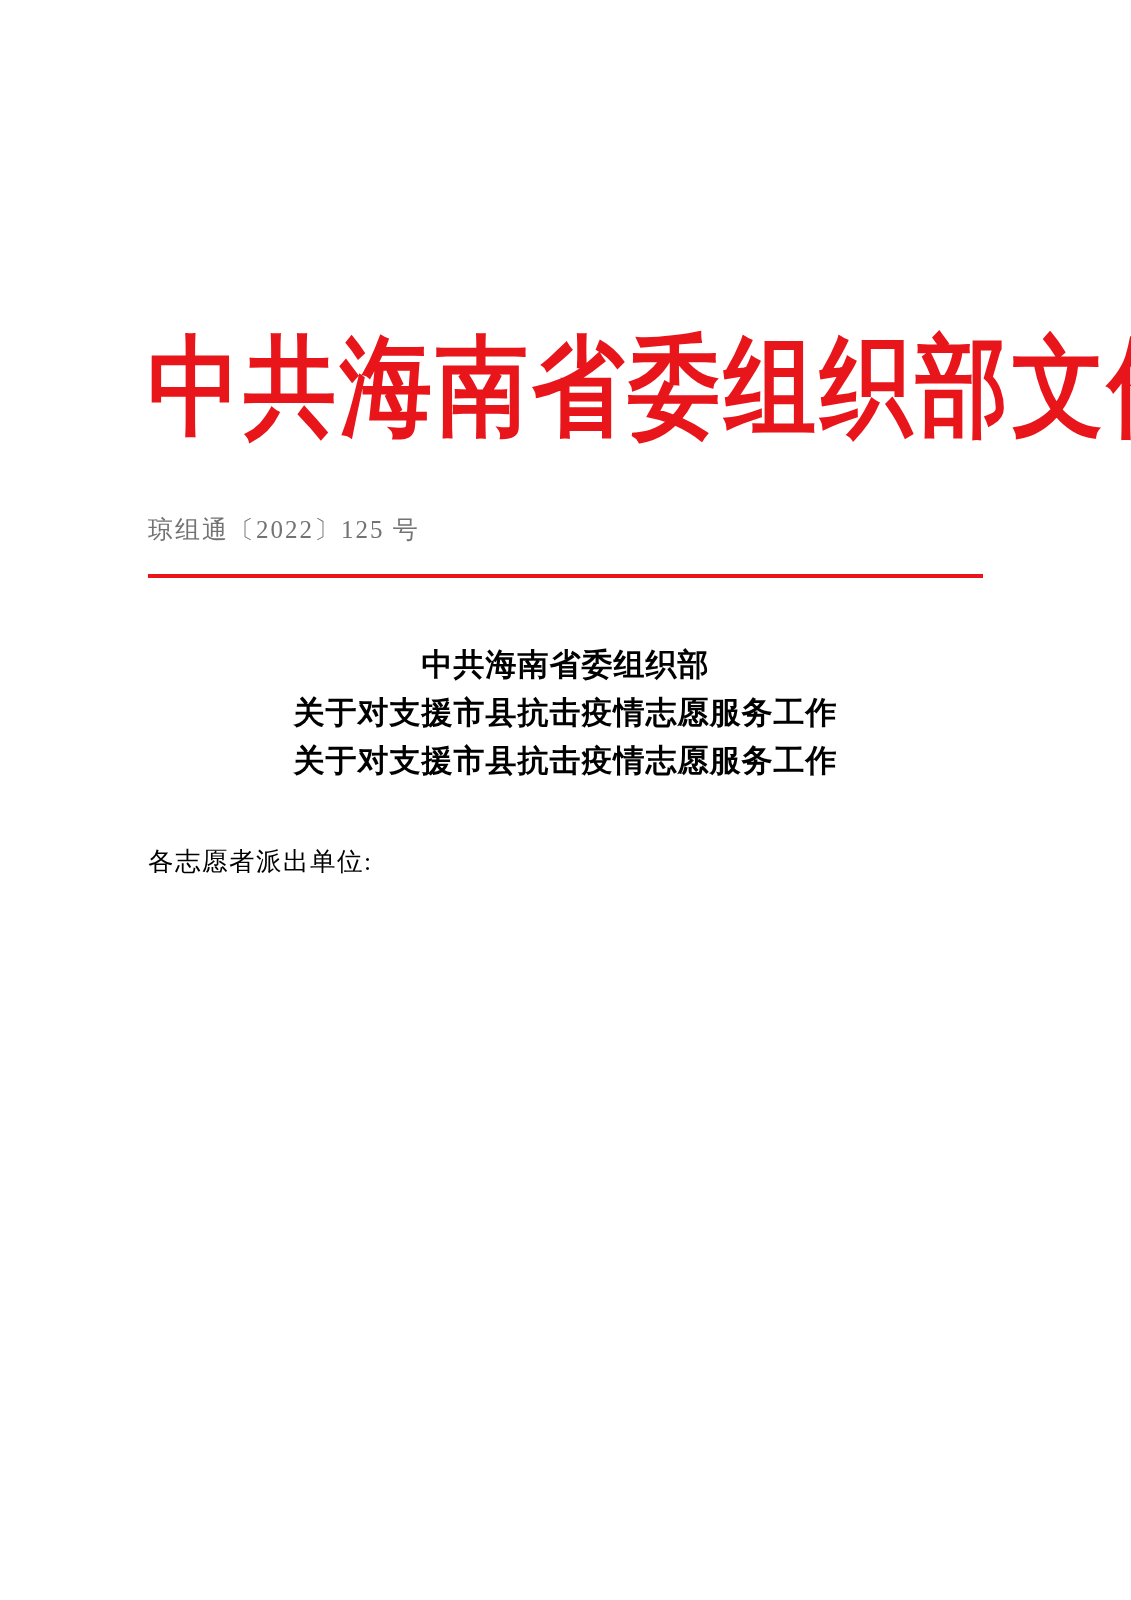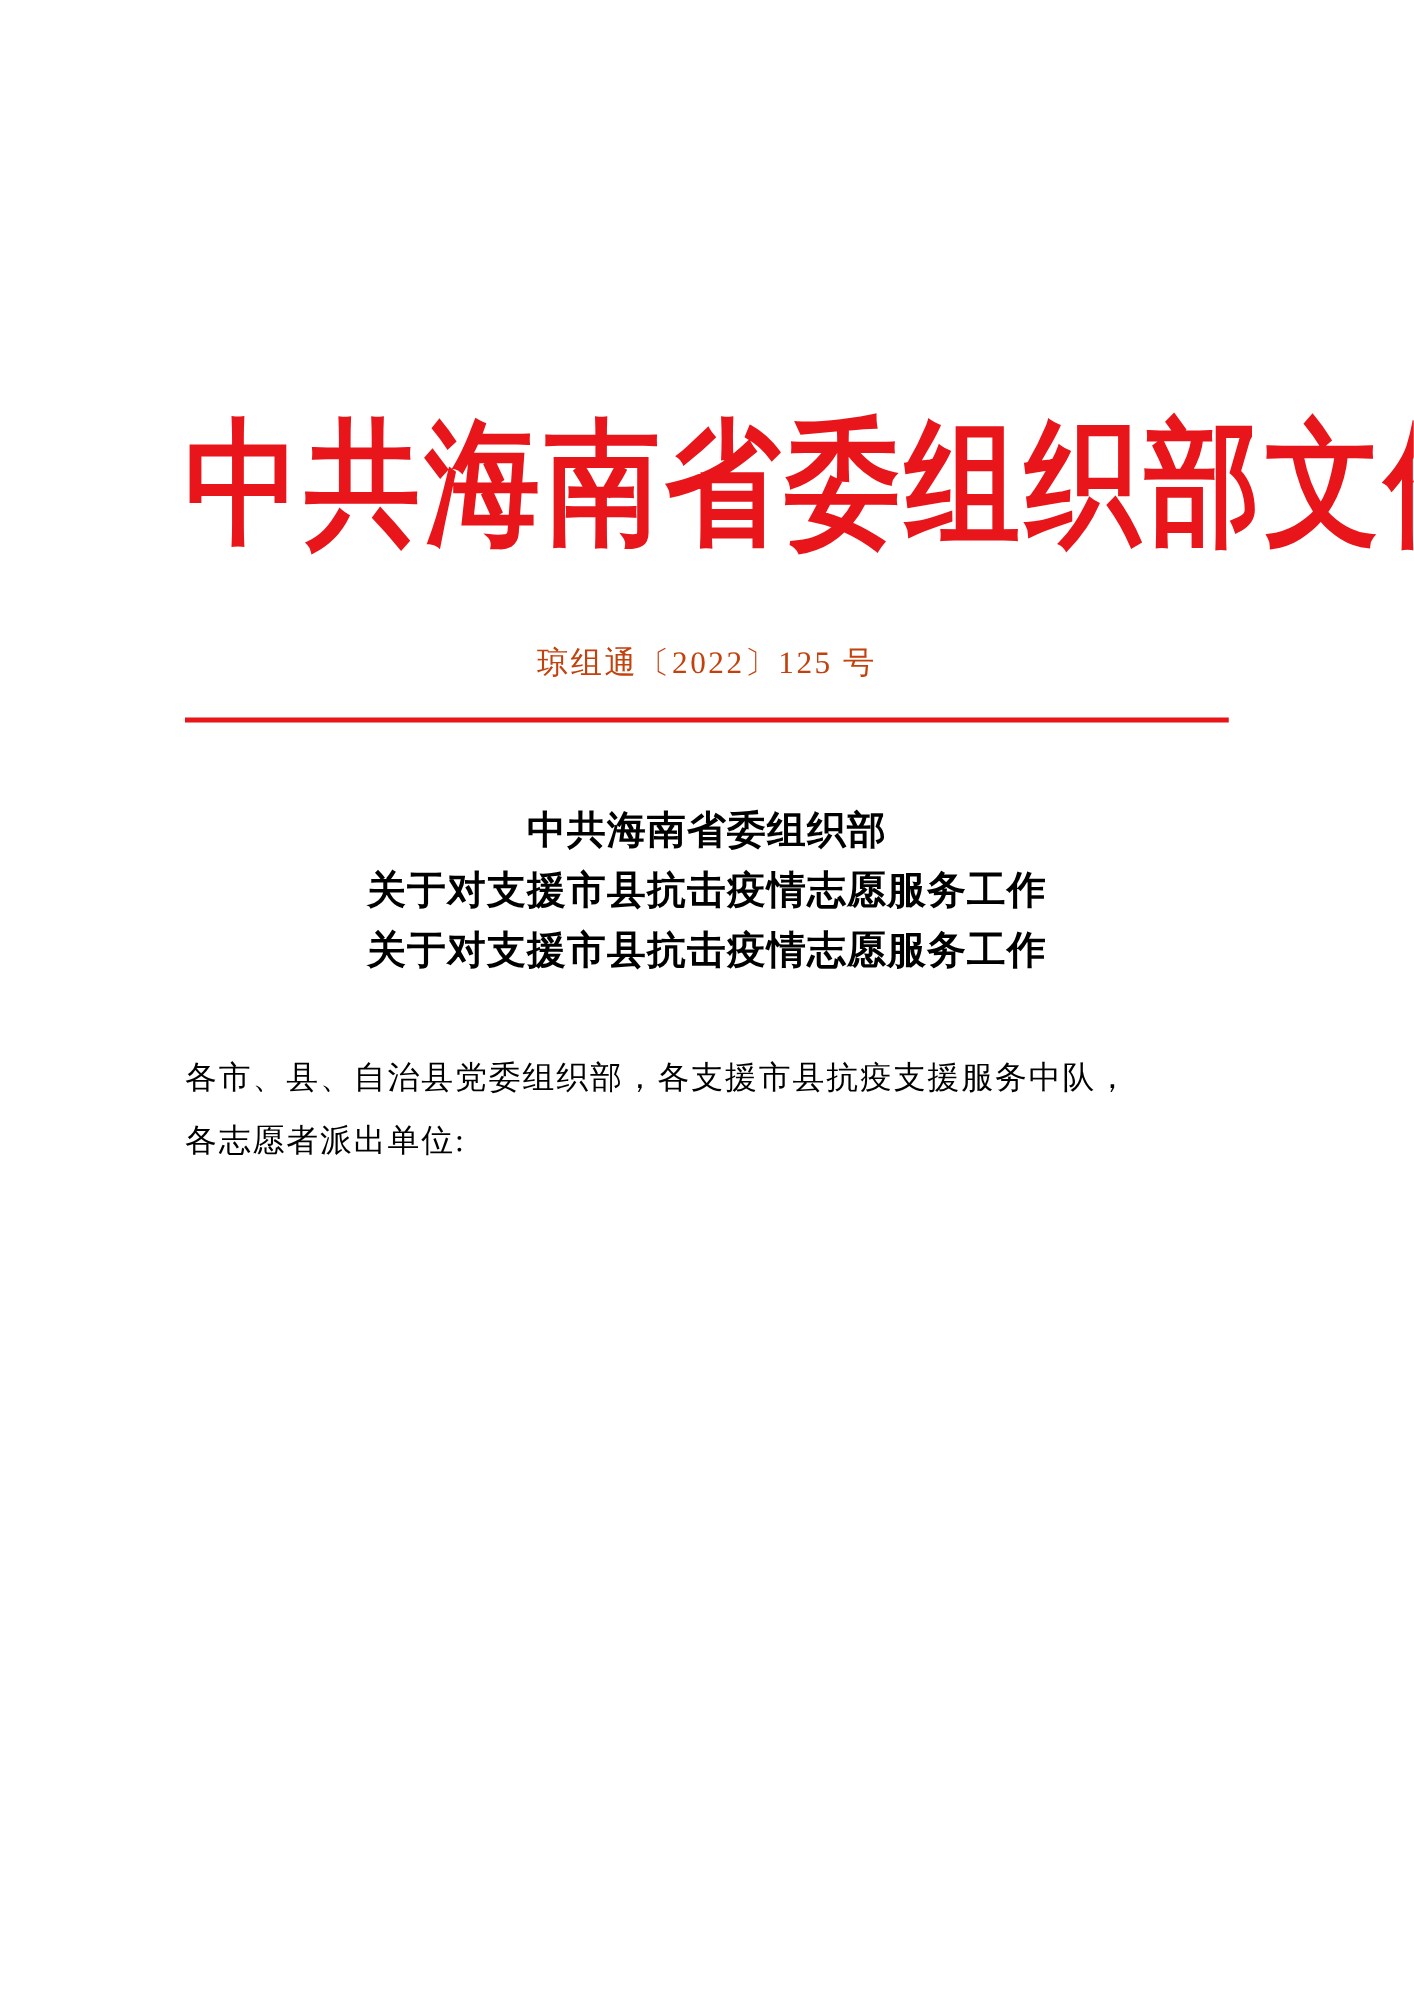--- a/index.html
+++ b/index.html
@@ -33,24 +33,23 @@
     font-size: 92px;
     letter-spacing: 4px;
     line-height: 1.05;
     white-space: nowrap;
     transform: scaleY(1.18);
     transform-origin: center top;
   }
 
   .doc-number {
     margin-top: 86px;
-    text-align: center;
     font-size: 25px;
     letter-spacing: 2px;
-    color: #c2410c;
+    color: #737373;
     font-family: "Liberation Serif", serif;
   }
 
   .red-rule {
     margin-top: 28px;
     height: 4px;
     background: #e8151b;
     width: 100%;
   }
 
@@ -96,17 +95,16 @@
 
   <div class="red-rule"></div>
 
   <div class="title-block">
     <span class="tline">中共海南省委组织部</span>
     <span class="tline">关于对支援市县抗击疫情志愿服务工作</span>
     <span class="tline">关于对支援市县抗击疫情志愿服务工作</span>
   </div>
 
   <div class="body-block">
-    <p>各市、县、自治县党委组织部，各支援市县抗疫支援服务中队，</p>
     <p>各志愿者派出单位:</p>
   </div>
 
 </div>
 
 </body></html>

